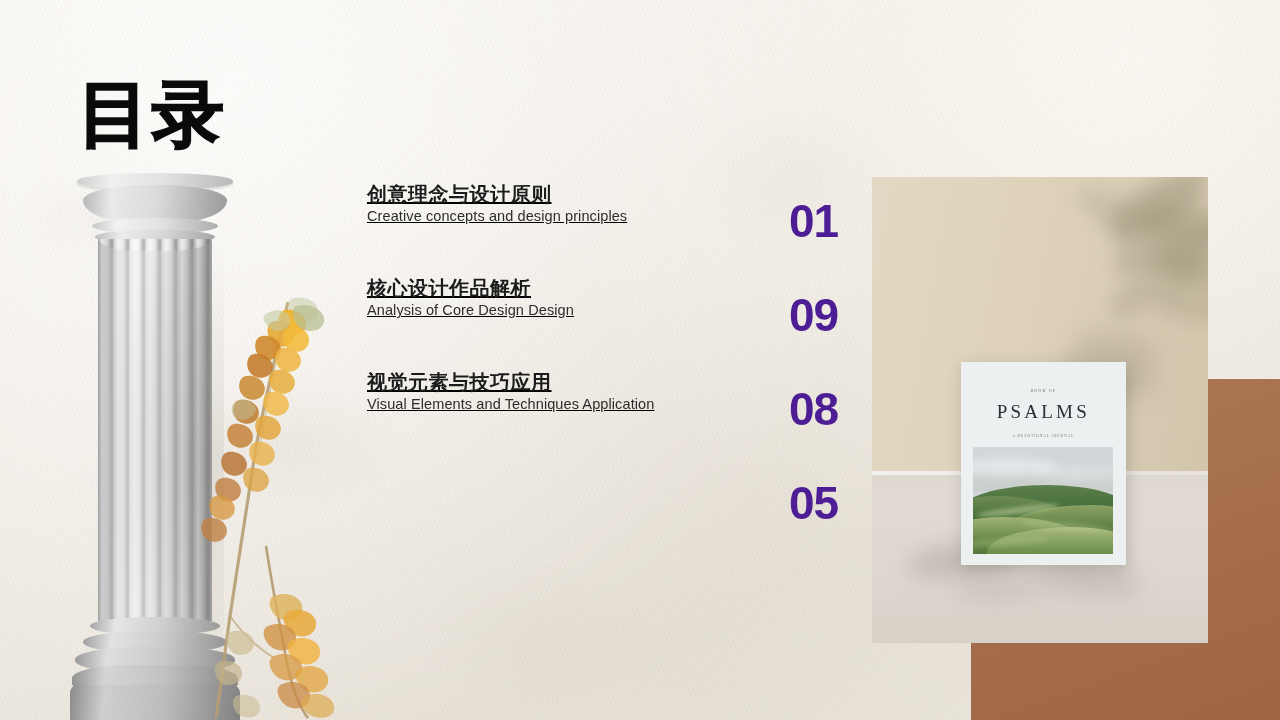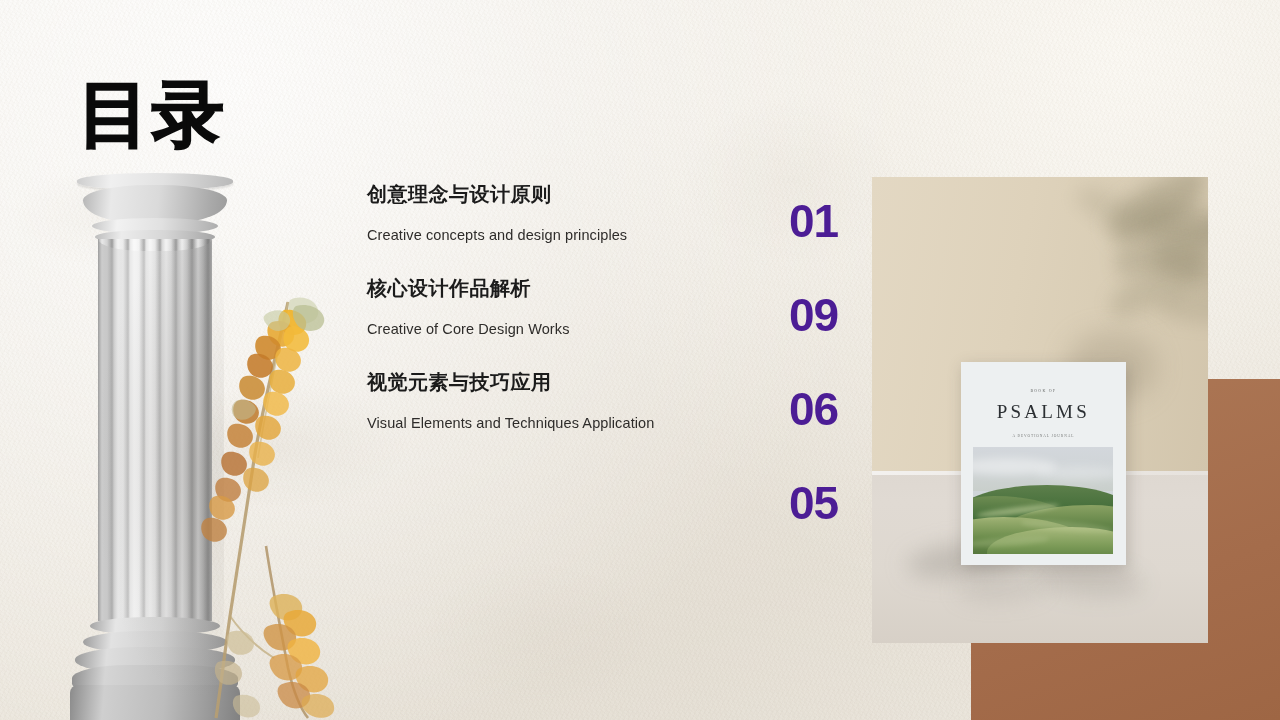--- a/index.html
+++ b/index.html
@@ -73,32 +73,33 @@
 
   
   .toc {
     position: absolute;
     left: 367px;
     top: 182px;
     width: 400px;
   }
   .toc-row {
     height: 94px;
+    text-decoration: underline;
   }
   .toc-cn {
     font-size: 20px;
     font-weight: 700;
     color: #1b1b1b;
     letter-spacing: .5px;
     line-height: 1.25;
     font-family: "DejaVu Sans", "Liberation Sans", sans-serif;
     white-space: nowrap;
   }
   .toc-en {
-    margin-top: 20px;
+    margin-top: 1px;
     font-size: 14.5px;
     font-weight: 400;
     color: #2e2c2a;
     letter-spacing: .1px;
     line-height: 1.2;
     white-space: nowrap;
   }
 
   
   .nums {
@@ -497,36 +498,36 @@
 
   <div class="toc">
 
     <div class="toc-row">
       <div class="toc-cn nosel">创意理念与设计原则</div>
       <div class="toc-en nosel">Creative concepts and design principles</div>
     </div>
 
     <div class="toc-row">
       <div class="toc-cn nosel">核心设计作品解析</div>
-      <div class="toc-en nosel">Creative of Core Design Works</div>
+      <div class="toc-en nosel">Analysis of Core Design Design</div>
     </div>
 
     <div class="toc-row">
       <div class="toc-cn nosel">视觉元素与技巧应用</div>
       <div class="toc-en nosel">Visual Elements and Techniques Application</div>
     </div>
 
 
 
   </div>
 
   <div class="nums">
     <div class="num nosel">01</div>
     <div class="num nosel">09</div>
-    <div class="num nosel">06</div>
+    <div class="num nosel">08</div>
     <div class="num nosel">05</div>
   </div>
 
   <div class="photo">
     <div class="ph-wall">
       <div class="ph-leaf leaf-g"></div>
       <div class="ph-leaf leaf-a"></div>
       <div class="ph-leaf leaf-b"></div>
       <div class="ph-leaf leaf-c"></div>
       <div class="ph-leaf leaf-d"></div>

